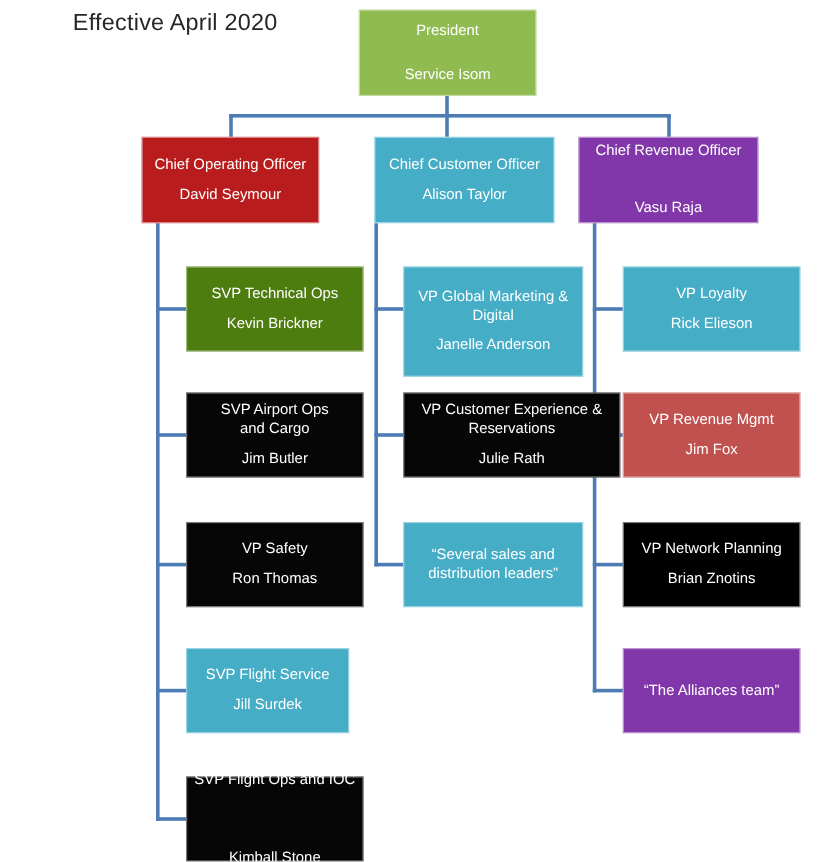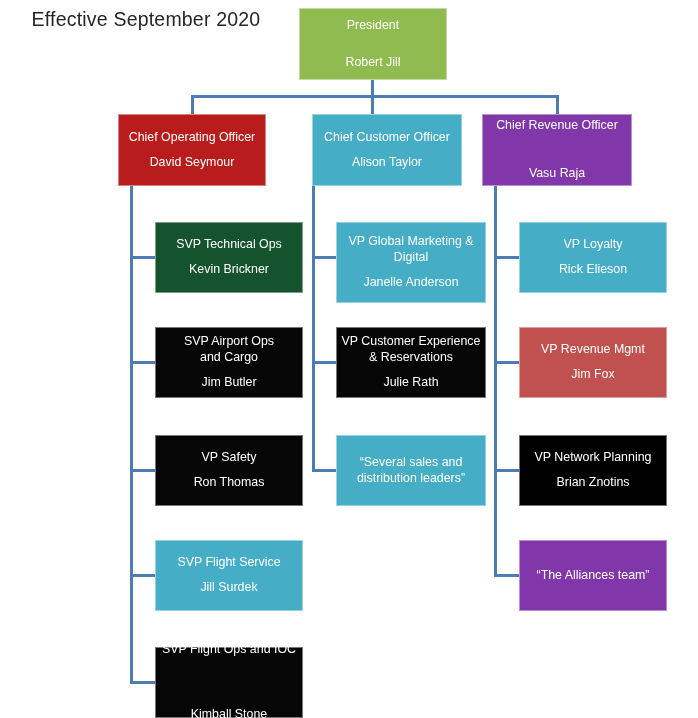--- a/index.html
+++ b/index.html
@@ -32,43 +32,43 @@
   
   .n-president{left:299px;top:8px;width:148px;height:72px;gap:12px;}
   
   .n-coo{left:118px;top:114px;width:148px;height:72px;}
   .n-cco{left:312px;top:114px;width:150px;height:72px;}
   .n-cro{left:482px;top:114px;width:150px;height:72px;justify-content:space-between;}
   
   .n-tech     {left:155px;top:222px;width:148px;height:71px;}
   .n-airport  {left:155px;top:327px;width:148px;height:71px;}
   .n-safety   {left:155px;top:435px;width:148px;height:71px;}
-  .n-flightsvc{left:155px;top:540px;width:148px;height:71px;}
+  .n-flightsvc{left:155px;top:540px;width:136px;height:71px;}
   .n-flightops{left:155px;top:647px;width:148px;height:71px;}
   .n-airport .node-title{max-width:104px;}
   
-  .n-marketing{left:336px;top:222px;width:150px;height:81px;}
-  .n-custexp  {left:336px;top:327px;width:150px;height:71px;align-items:center;}
+  .n-marketing{left:336px;top:222px;width:150px;height:92px;}
+  .n-custexp  {left:336px;top:327px;width:181px;height:71px;align-items:center;}
   .n-sales    {left:336px;top:435px;width:150px;height:71px;}
   
   .n-loyalty  {left:519px;top:222px;width:148px;height:71px;}
   .n-revmgmt  {519px;}
   .n-revmgmt  {left:519px;top:327px;width:148px;height:71px;}
   .n-network  {left:519px;top:435px;width:148px;height:71px;}
   .n-alliances{left:519px;top:540px;width:148px;height:71px;}
 
   .cline{position:absolute;}
 </style>
 </head>
 <body>
 
 <div class="stage">
 
   <div class="page-title" style="color: rgb(38, 38, 38);">
-    <div>Effective September 2020</div>
+    <div>Effective April 2020</div>
   </div>
 
   <div class="cline" style="left: 371px; top: 80px; width: 3px; height: 34px; background-color: rgb(77, 124, 181);"></div>
   <div class="cline" style="left: 191px; top: 95px; width: 368px; height: 3px; background-color: rgb(77, 124, 181);"></div>
   <div class="cline" style="left: 191px; top: 95px; width: 3px; height: 19px; background-color: rgb(77, 124, 181);"></div>
   <div class="cline" style="left: 556px; top: 95px; width: 3px; height: 19px; background-color: rgb(77, 124, 181);"></div>
 
   <div class="cline" style="left: 130px; top: 186px; width: 3px; height: 498px; background-color: rgb(77, 124, 181);"></div>
   <div class="cline" style="left: 130px; top: 256px; width: 25px; height: 3px; background-color: rgb(77, 124, 181);"></div>
   <div class="cline" style="left: 130px; top: 361px; width: 25px; height: 3px; background-color: rgb(77, 124, 181);"></div>
@@ -82,37 +82,37 @@
   <div class="cline" style="left: 312px; top: 469px; width: 24px; height: 3px; background-color: rgb(77, 124, 181);"></div>
 
   <div class="cline" style="left: 494px; top: 186px; width: 3px; height: 391px; background-color: rgb(77, 124, 181);"></div>
   <div class="cline" style="left: 494px; top: 256px; width: 25px; height: 3px; background-color: rgb(77, 124, 181);"></div>
   <div class="cline" style="left: 494px; top: 361px; width: 25px; height: 3px; background-color: rgb(77, 124, 181);"></div>
   <div class="cline" style="left: 494px; top: 469px; width: 25px; height: 3px; background-color: rgb(77, 124, 181);"></div>
   <div class="cline" style="left: 494px; top: 574px; width: 25px; height: 3px; background-color: rgb(77, 124, 181);"></div>
 
   <div class="node n-president" style="background-color: rgb(144, 187, 80);">
     <div class="node-title">President</div>
-    <div class="node-person">Robert Jill</div>
+    <div class="node-person">Service Isom</div>
   </div>
 
   <div class="node n-coo" style="background-color: #b91c1c;">
     <div class="node-title">Chief Operating Officer</div>
     <div class="node-person">David Seymour</div>
   </div>
   <div class="node n-cco" style="background-color: rgb(69, 173, 198);">
     <div class="node-title">Chief Customer Officer</div>
     <div class="node-person">Alison Taylor</div>
   </div>
   <div class="node n-cro" style="background-color: rgb(129, 54, 169);">
     <div class="node-title">Chief Revenue Officer</div>
     <div class="node-person">Vasu Raja</div>
   </div>
 
-  <div class="node n-tech" style="background-color: #14532d;">
+  <div class="node n-tech" style="background-color: #4d7c0f;">
     <div class="node-title">SVP Technical Ops</div>
     <div class="node-person">Kevin Brickner</div>
   </div>
   <div class="node n-airport" style="background-color: rgb(6, 6, 6);">
     <div class="node-title">SVP Airport Ops and Cargo</div>
     <div class="node-person">Jim Butler</div>
   </div>
   <div class="node n-safety" style="background-color: rgb(6, 6, 6);">
     <div class="node-title">VP Safety</div>
     <div class="node-person">Ron Thomas</div>

